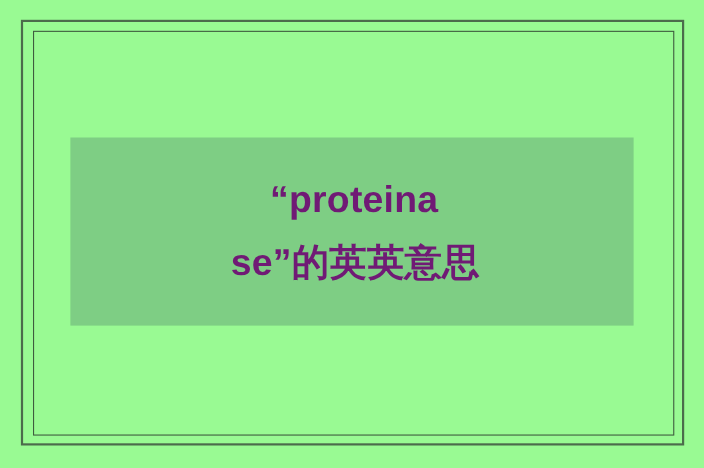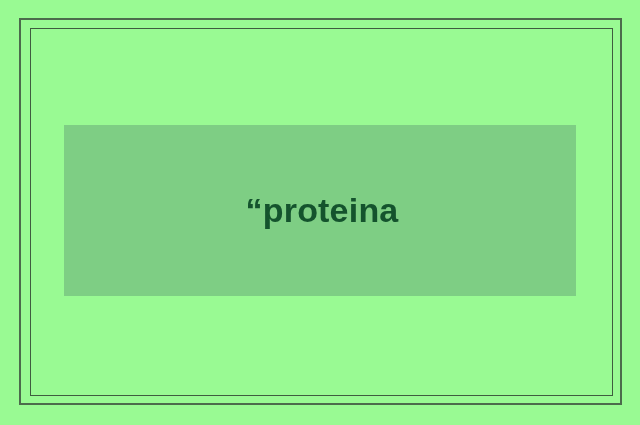--- a/index.html
+++ b/index.html
@@ -55,21 +55,21 @@
     display: flex;
     flex-direction: column;
     align-items: center;
     justify-content: center;
     box-sizing: border-box;
   }
 
   .headline {
     margin: 0;
     padding: 0;
-    color: #14532d;
+    color: #701a75;
     font-weight: bold;
     font-size: 34px;
     line-height: 57px;
     letter-spacing: 0.2px;
     text-align: center;
     white-space: nowrap;
     font-family: "Liberation Sans", "DejaVu Sans", sans-serif;
   }
   .headline-line-1 {
     
@@ -82,15 +82,16 @@
 </head>
 <body>
 
 <div class="canvas">
 
   <div class="frame-outer"></div>
   <div class="frame-inner"></div>
 
   <div class="content-band">
     <div class="headline headline-line-1">“proteina</div>
+    <div class="headline headline-line-2">se”的英英意思</div>
   </div>
 
 </div>
 
 </body></html>

